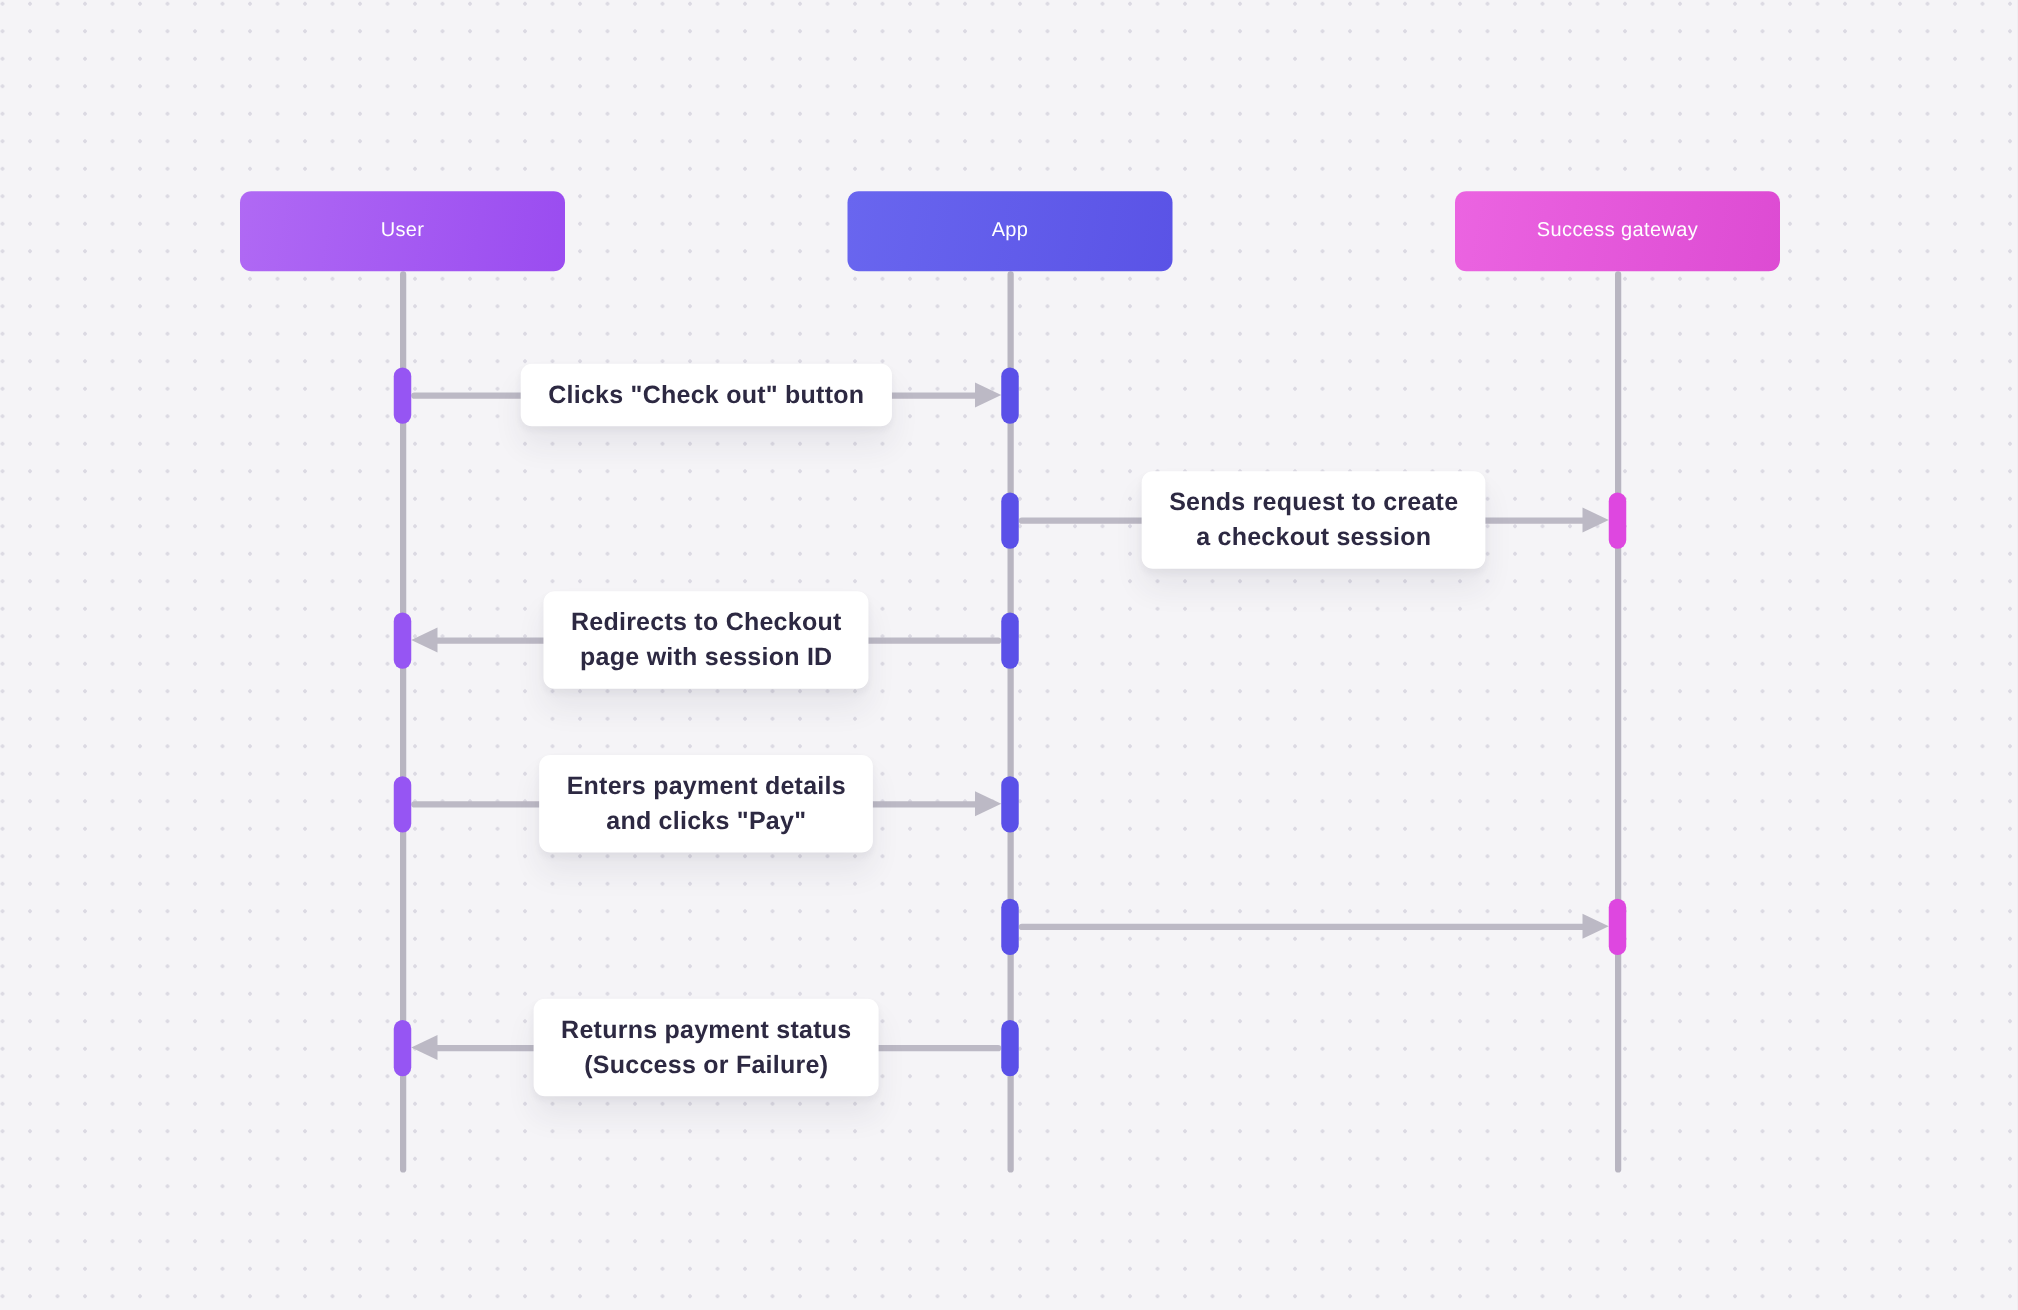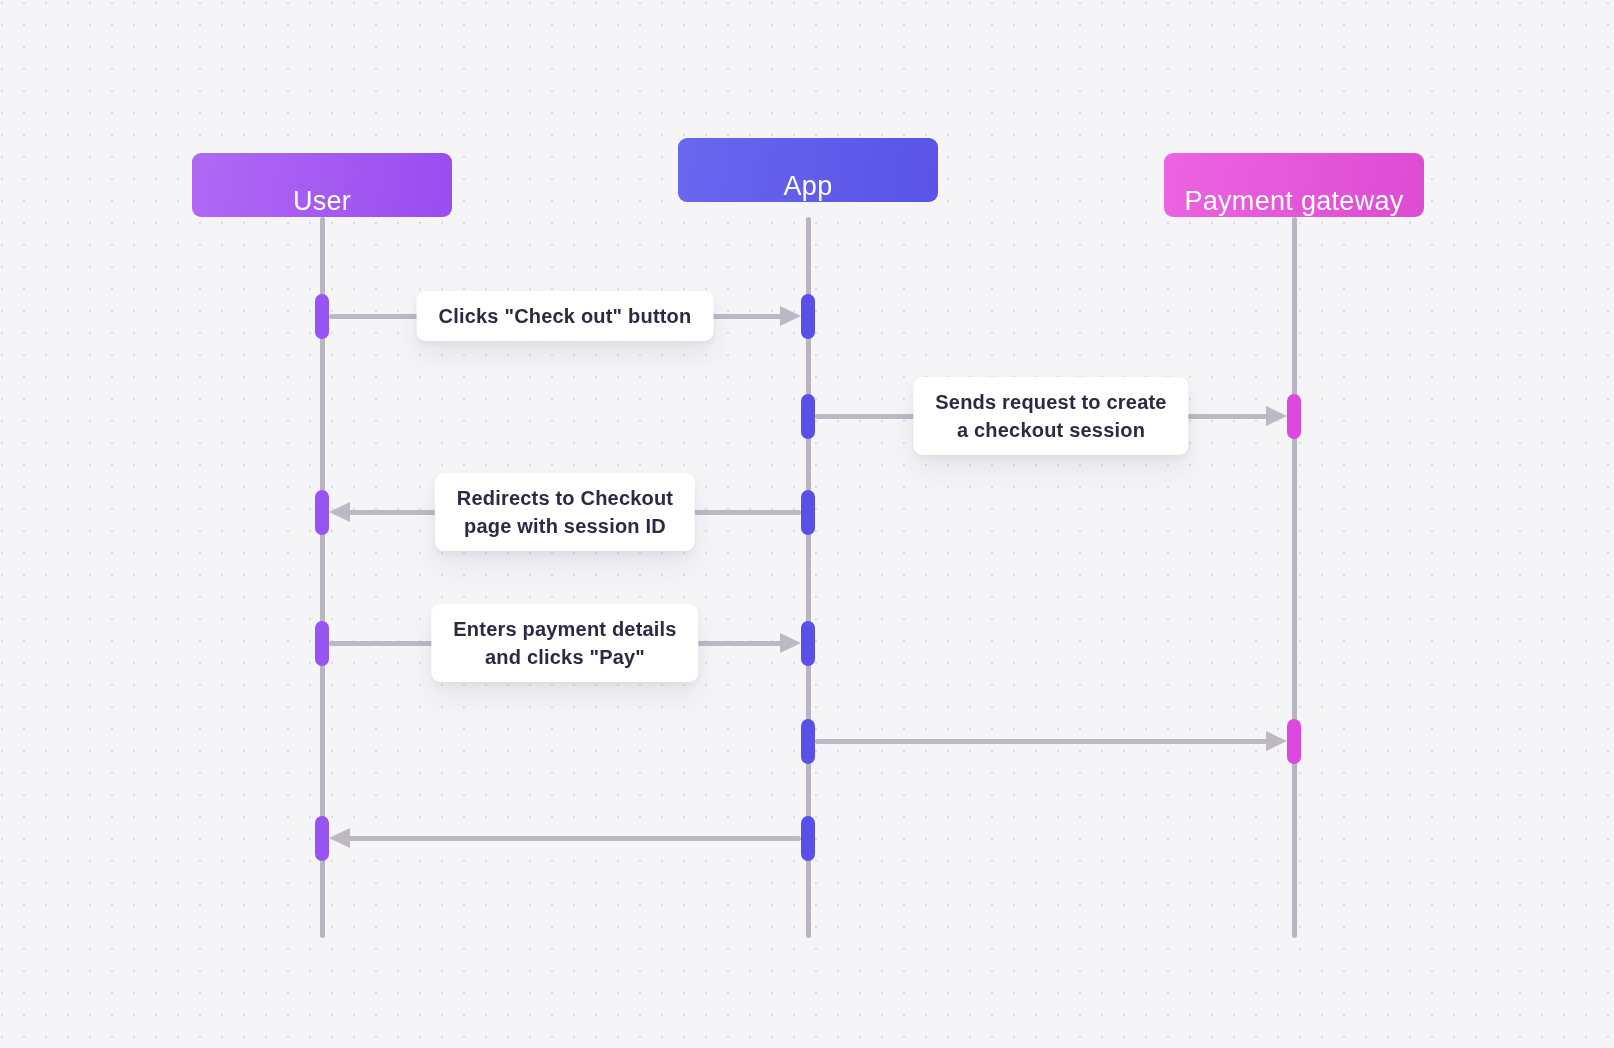--- a/index.html
+++ b/index.html
@@ -13,24 +13,24 @@
     background-size: 22px 22px;
     background-position: 13px 14px;
     font-family: "Liberation Sans", sans-serif;
   }
   .actor-box {
     position: absolute;
     width: 260px;
     height: 64px;
     border-radius: 9px;
     display: flex;
-    align-items: flex-end;
+    align-items: center;
     justify-content: center;
     color: #ffffff;
-    font-size: 27px;
+    font-size: 16px;
     font-weight: 500;
     letter-spacing: 0.3px;
     z-index: 3;
   }
   .lifeline {
     position: absolute;
     width: 5px;
     border-radius: 3px;
     z-index: 1;
   }
@@ -72,26 +72,26 @@
   }
 </style>
 </head>
 <body>
 
 <div class="canvas" id="canvas">
     <div class="actor-box" style="left: 192px; top: 153px; background: linear-gradient(100deg, rgb(176, 105, 244), rgb(154, 76, 240));">
       <span>User</span>
     </div>
     <div class="lifeline" style="left: 319.5px; top: 217px; height: 721px; background: rgb(184, 181, 193);"></div>
-    <div class="actor-box" style="left: 678px; top: 138px; background: linear-gradient(100deg, rgb(105, 102, 239), rgb(90, 83, 230));">
+    <div class="actor-box" style="left: 678px; top: 153px; background: linear-gradient(100deg, rgb(105, 102, 239), rgb(90, 83, 230));">
       <span>App</span>
     </div>
     <div class="lifeline" style="left: 805.5px; top: 217px; height: 721px; background: rgb(184, 181, 193);"></div>
     <div class="actor-box" style="left: 1164px; top: 153px; background: linear-gradient(100deg, rgb(235, 100, 225), rgb(221, 75, 211));">
-      <span>Payment gateway</span>
+      <span>Success gateway</span>
     </div>
     <div class="lifeline" style="left: 1291.5px; top: 217px; height: 721px; background: rgb(184, 181, 193);"></div>
     <div class="activation-bar" style="left: 315px; top: 293.5px; background: rgb(150, 85, 243);"></div>
     <div class="activation-bar" style="left: 801px; top: 293.5px; background: rgb(90, 80, 232);"></div>
     <div class="msg-line" style="left: 329px; width: 454px; top: 313.5px; background: rgb(188, 185, 197);"></div>
     <div class="arrow-head" style="top: 306px; border-top-width: 10px; border-bottom-width: 10px; left: 780px; border-left: 21px solid rgb(188, 185, 197);"></div>
     <div class="msg-label" style="left: 565px; top: 316px; color: rgb(45, 41, 66);">
       <div>Clicks "Check out" button</div>
     </div>
     <div class="activation-bar" style="left: 801px; top: 393.5px; background: rgb(90, 80, 232);"></div>
@@ -119,13 +119,17 @@
       <div>and clicks "Pay"</div>
     </div>
     <div class="activation-bar" style="left: 801px; top: 718.5px; background: rgb(90, 80, 232);"></div>
     <div class="activation-bar" style="left: 1287px; top: 718.5px; background: rgb(222, 71, 224);"></div>
     <div class="msg-line" style="left: 815px; width: 454px; top: 738.5px; background: rgb(188, 185, 197);"></div>
     <div class="arrow-head" style="top: 731px; border-top-width: 10px; border-bottom-width: 10px; left: 1266px; border-left: 21px solid rgb(188, 185, 197);"></div>
     <div class="activation-bar" style="left: 801px; top: 815.5px; background: rgb(90, 80, 232);"></div>
     <div class="activation-bar" style="left: 315px; top: 815.5px; background: rgb(150, 85, 243);"></div>
     <div class="msg-line" style="left: 347px; width: 454px; top: 835.5px; background: rgb(188, 185, 197);"></div>
     <div class="arrow-head" style="top: 828px; border-top-width: 10px; border-bottom-width: 10px; left: 329px; border-right: 21px solid rgb(188, 185, 197);"></div>
+    <div class="msg-label" style="left: 565px; top: 838px; color: rgb(45, 41, 66);">
+      <div>Returns payment status</div>
+      <div>(Success or Failure)</div>
+    </div>
   </div>
 
 </body></html>

